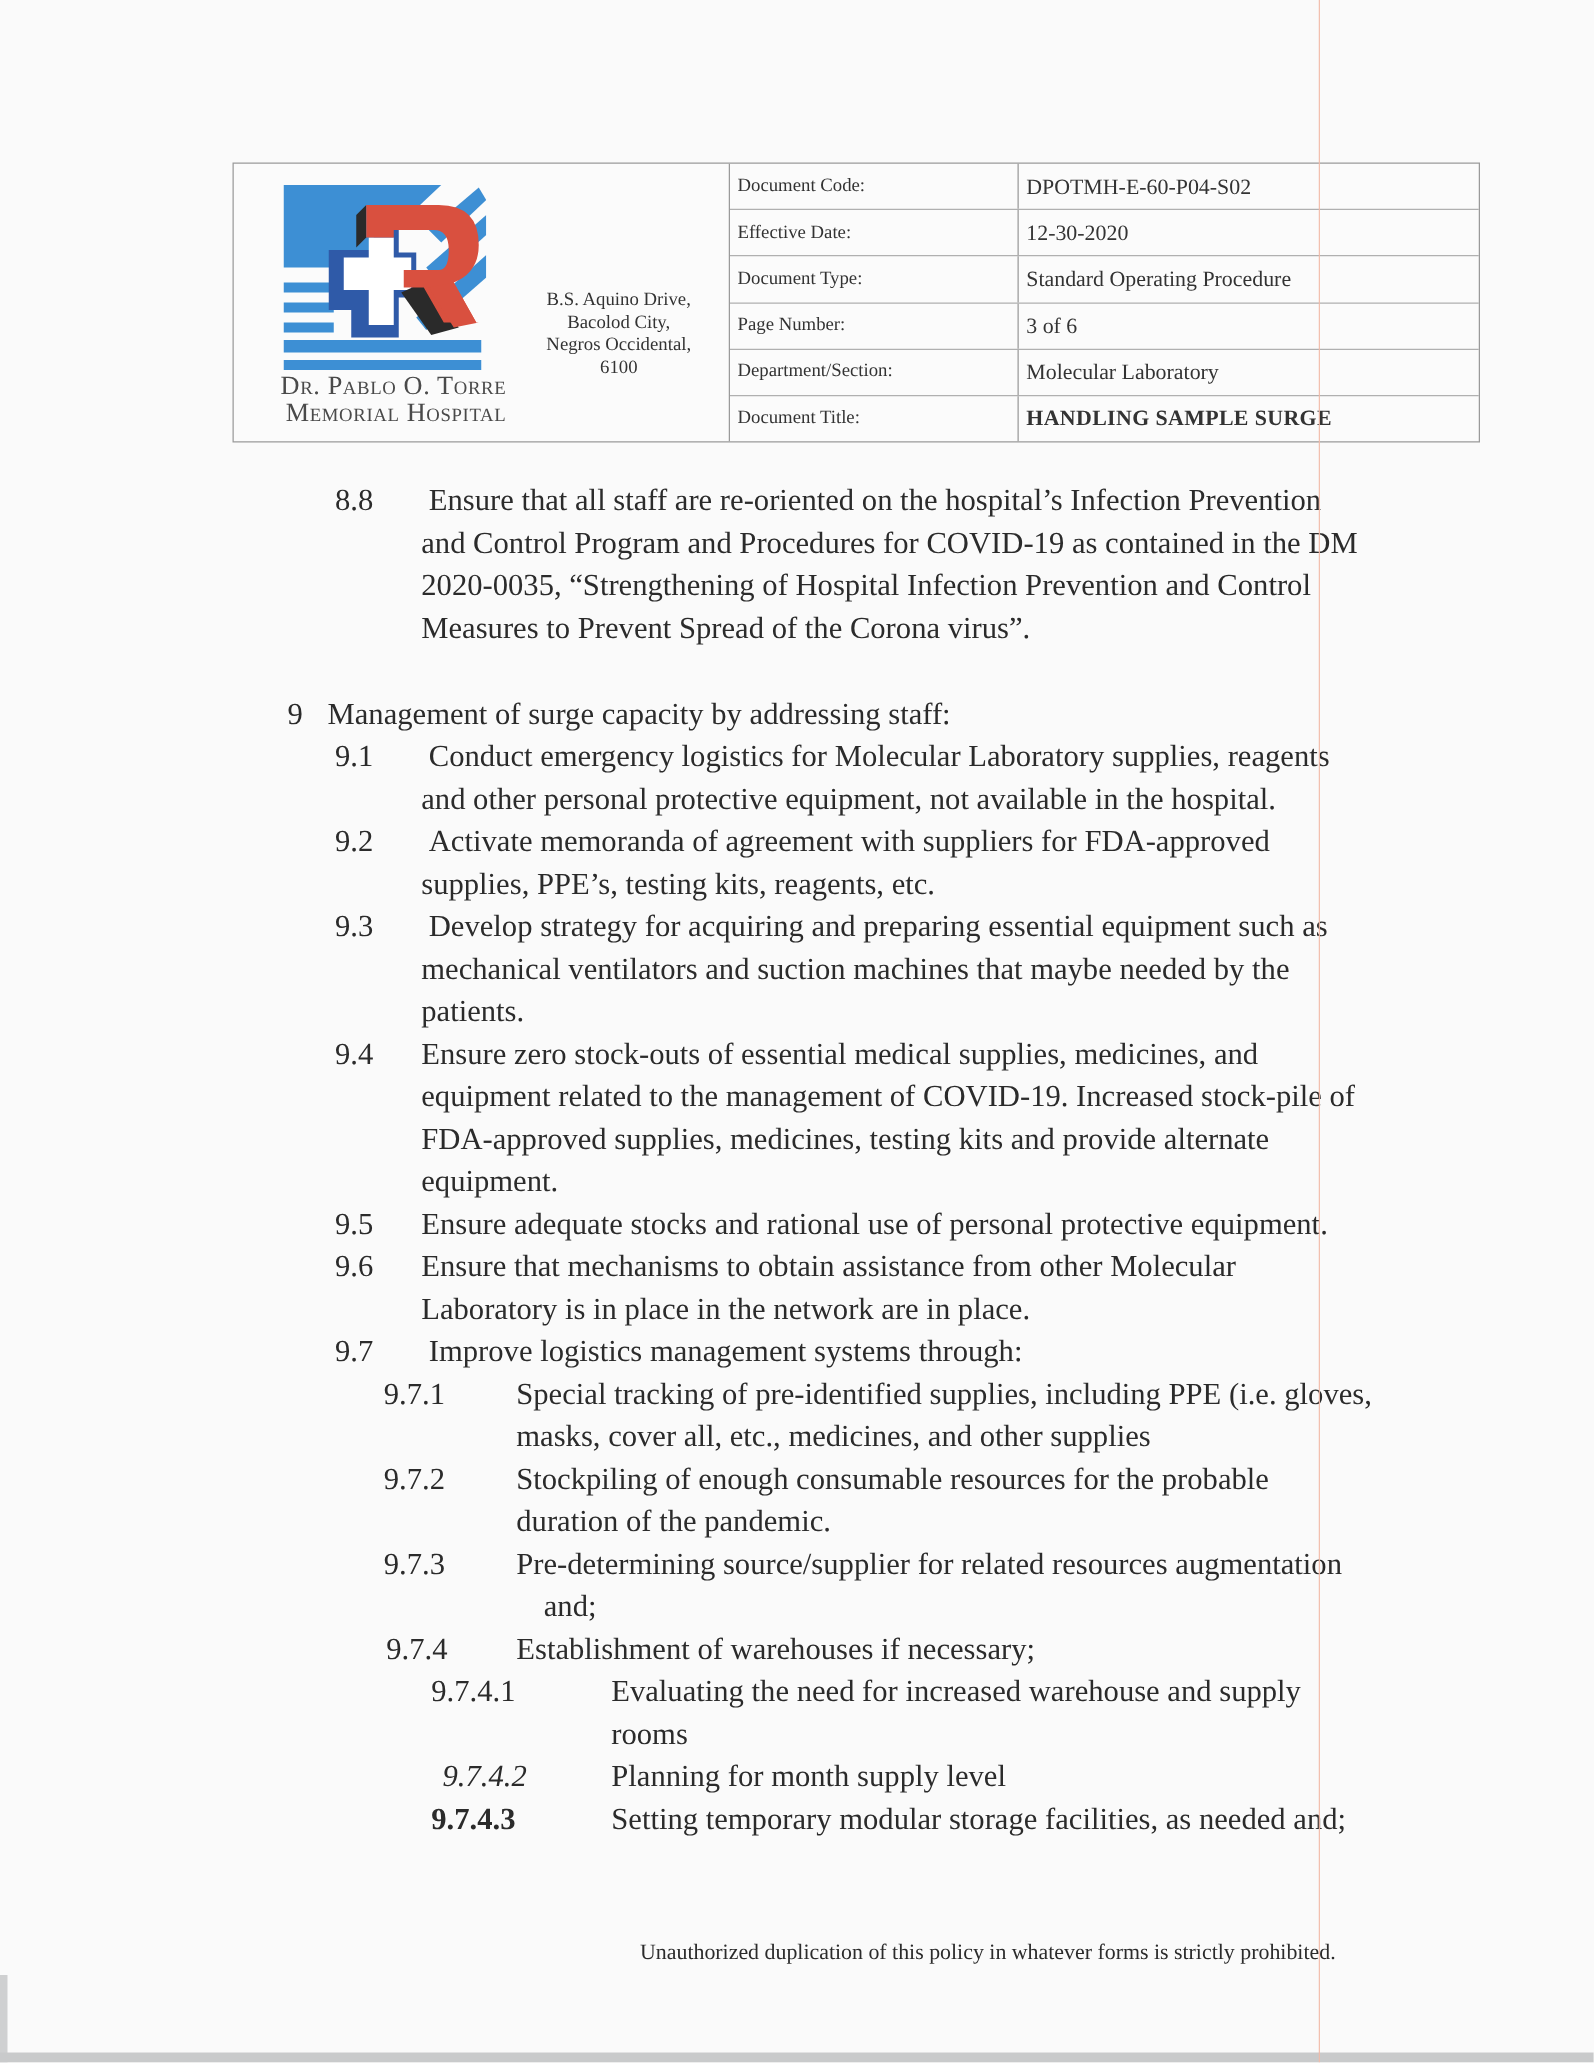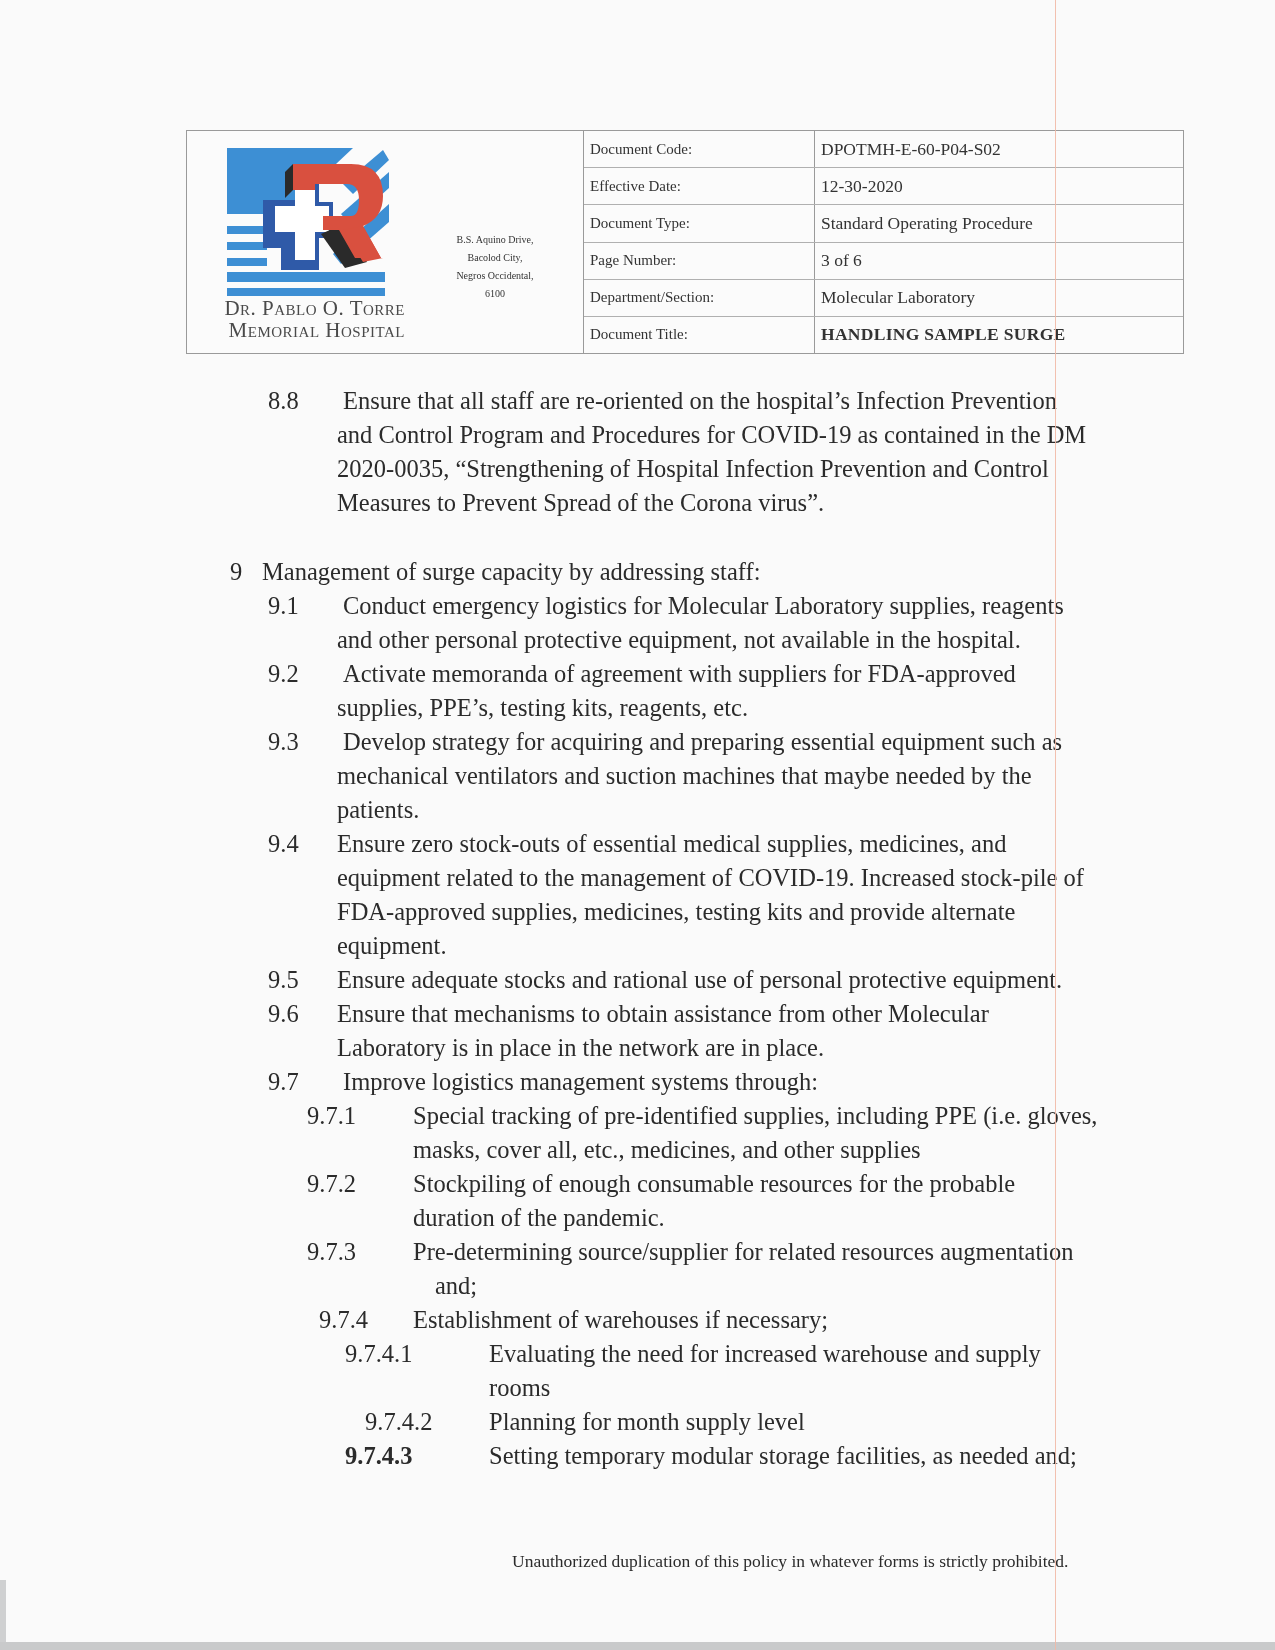--- a/index.html
+++ b/index.html
@@ -32,21 +32,21 @@
   .logo {
     position: absolute; left: 36px; top: 13px; width: 166px; height: 154px;
   }
   .hospital-name {
     position: absolute; left: 8px; top: 166px; width: 210px; text-align: right;
     font-variant: small-caps; font-size: 21px; line-height: 22px; color: #4a4a4a;
     letter-spacing: 0.5px;
   }
   .address {
     position: absolute; left: 228px; top: 100px; width: 160px; text-align: center;
-    font-size: 10px; line-height: 18px; color: #333;
+    font-size: 15px; line-height: 18px; color: #333;
   }
   .meta-table {
     flex: 1; display: flex; flex-direction: column;
   }
   .meta-row {
     flex: 1; display: flex; border-bottom: 1px solid #b0b0b0;
   }
   .meta-row:last-child { border-bottom: none; }
   .meta-label {
     width: 224px; border-right: 1px solid #9a9a9a; padding-left: 6px;
@@ -213,32 +213,32 @@
     <span class="line" style="left:413px;top:1201px;">duration of the pandemic.</span>
   </div>
 
   <div>
     <span class="line" style="left:307px;top:1235px;">9.7.3</span>
     <span class="line" style="left:413px;top:1235px;">Pre-determining source/supplier for related resources augmentation</span>
     <span class="line" style="left:413px;top:1269px;margin-left:22px;">and;</span>
   </div>
 
   <div>
-    <span class="line" style="left:319px;top:1303px;font-family:Liberation Serif, serif;">9.7.4</span>
+    <span class="line" style="left:309px;top:1303px;font-family:Liberation Serif, serif;">9.7.4</span>
     <span class="line" style="left:413px;top:1303px;">Establishment of warehouses if necessary;</span>
   </div>
 
   <div>
     <span class="line" style="left:345px;top:1337px;">9.7.4.1</span>
     <span class="line" style="left:489px;top:1337px;">Evaluating the need for increased warehouse and supply</span>
     <span class="line" style="left:489px;top:1371px;">rooms</span>
   </div>
 
   <div>
-    <span class="line" style="left:365px;top:1405px;">9.7.4.2</span>
+    <span class="line" style="left:354px;top:1405px;font-style:italic;">9.7.4.2</span>
     <span class="line" style="left:489px;top:1405px;">Planning for month supply level</span>
   </div>
 
   <div>
     <span class="line" style="left:345px;top:1439px;font-weight:bold;">9.7.4.3</span>
     <span class="line" style="left:489px;top:1439px;">Setting temporary modular storage facilities, as needed and;</span>
   </div>
 </div>
 
 <div class="footer">Unauthorized duplication of this policy in whatever forms is strictly prohibited.</div>

